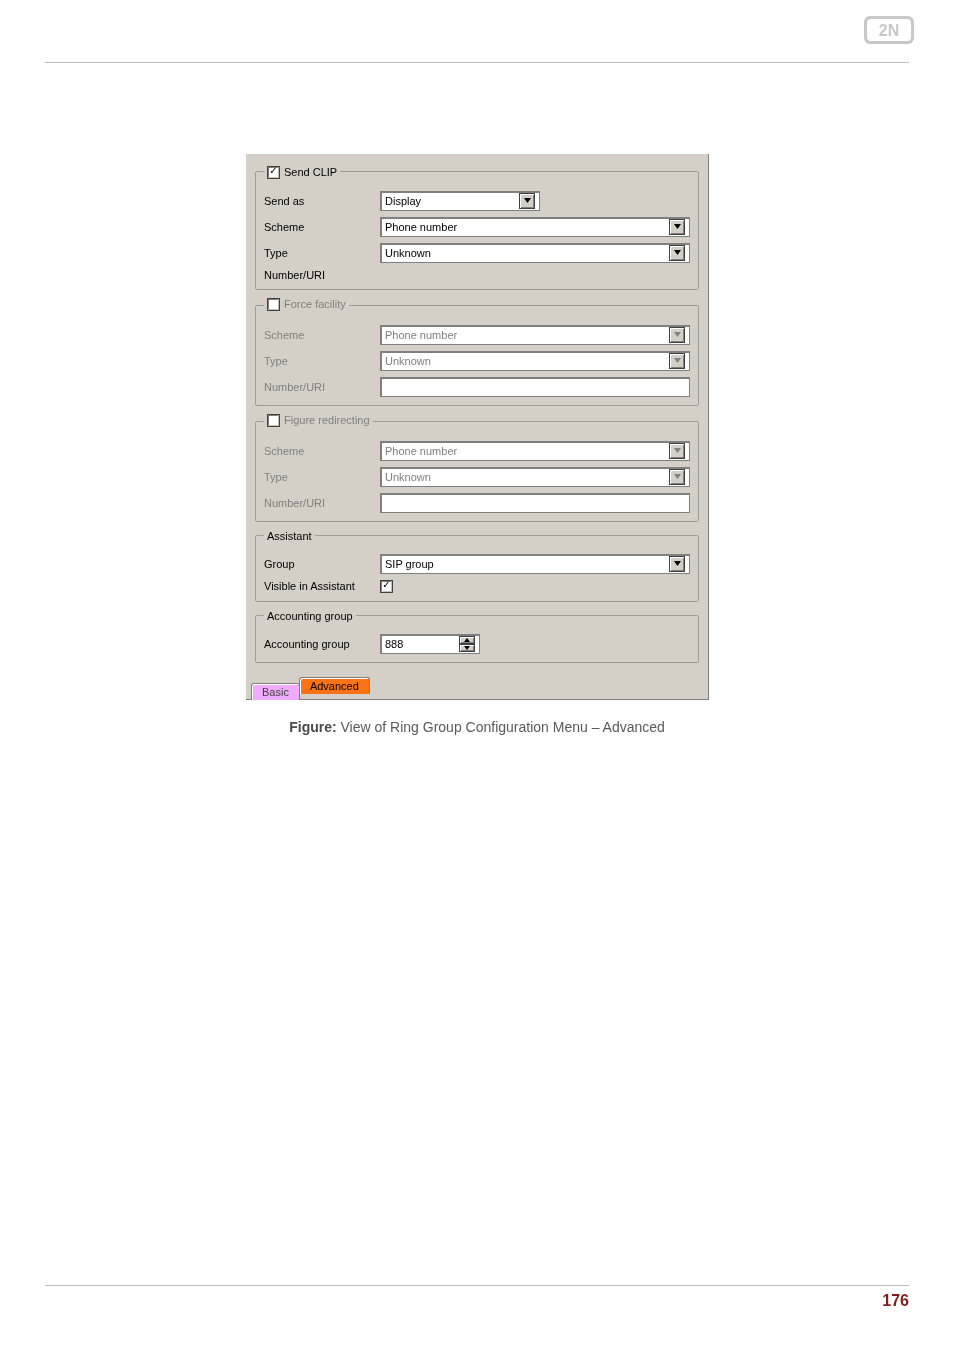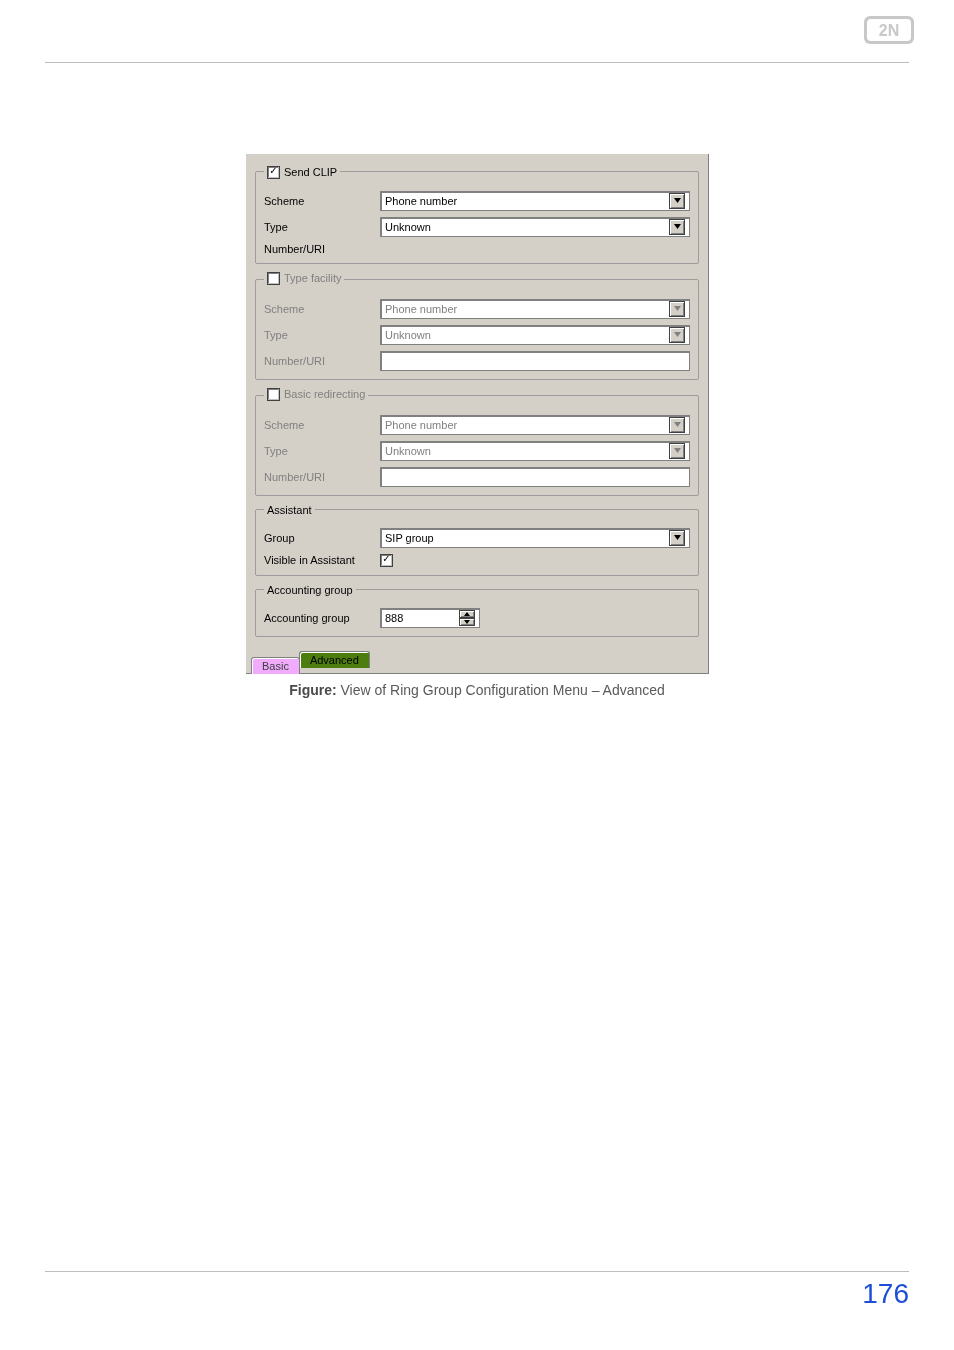--- a/index.html
+++ b/index.html
@@ -137,54 +137,54 @@
   .spin-btns svg { width:6px; height:4px; }
   .tabbar {
     display: flex;
     margin: 4px 0 0 6px;
     font-size: 11px;
   }
   .tab {
     padding: 2px 10px;
     border: 1px solid #808080;
     border-bottom: none;
-    background: #4d7c0f;
+    background: #f97316;
     margin-right: -1px;
     border-radius: 3px 3px 0 0;
     box-shadow: inset 1px 1px 0 #fff;
   }
   .tab.inactive {
     position: relative;
     top: 6px;
     background: #f0abfc;
     color: #404040;
   }
   .caption {
     text-align: center;
-    margin-top: 8px;
+    margin-top: 19px;
     font-size: 14px;
     color: #5a5a5a;
   }
   .caption b { color: #4a4a4a; }
   .footer {
     position: absolute;
     bottom: 40px;
     left: 45px;
     right: 45px;
   }
   .hr-bot {
     border: none;
     border-top: 1px solid #bdbdbd;
     margin: 0 0 6px 0;
   }
   .page-num {
     text-align: right;
-    font-size: 28px;
-    font-weight: normal;
-    color: #1d4ed8;
+    font-size: 16px;
+    font-weight: bold;
+    color: #7f1d1d;
   }
 </style>
 </head>
 <body>
 
 <div class="page">
 
   <div class="logo">
     <svg viewBox="0 0 50 28">
       <rect x="0" y="0" width="50" height="28" rx="6" fill="#c8c8c8"></rect>
@@ -199,20 +199,31 @@
     <div class="ss-body">
 
       <fieldset class="grp">
         <legend>
           <span class="legend-chk">
             <span class="chk checked"></span>
             <span>Send CLIP</span>
           </span>
         </legend>
         <div class="row">
+          <label>Send as</label>
+          <div class="fld short">
+            <span>Display</span>
+            <span class="dd-btn">
+                <svg viewBox="0 0 7 6">
+                  <polygon points="0,0 7,0 3.5,5" fill="#000"></polygon>
+                </svg>
+              </span>
+          </div>
+        </div>
+        <div class="row">
           <label>Scheme</label>
           <div class="fld">
             <span>Phone number</span>
             <span class="dd-btn">
                 <svg viewBox="0 0 7 6">
                   <polygon points="0,0 7,0 3.5,5" fill="#000"></polygon>
                 </svg>
               </span>
           </div>
         </div>
@@ -229,21 +240,21 @@
         </div>
         <div class="row">
           <label>Number/URI</label>
         </div>
       </fieldset>
 
       <fieldset class="grp disabled">
         <legend>
           <span class="legend-chk">
             <span class="chk"></span>
-            <span>Type facility</span>
+            <span>Force facility</span>
           </span>
         </legend>
         <div class="row">
           <label>Scheme</label>
           <div class="fld disabled">
             <span>Phone number</span>
             <span class="dd-btn">
                 <svg viewBox="0 0 7 6">
                   <polygon points="0,0 7,0 3.5,5" fill="#808080"></polygon>
                 </svg>
@@ -266,21 +277,21 @@
           <div class="fld disabled">
             <span></span>
           </div>
         </div>
       </fieldset>
 
       <fieldset class="grp disabled">
         <legend>
           <span class="legend-chk">
             <span class="chk"></span>
-            <span>Basic redirecting</span>
+            <span>Figure redirecting</span>
           </span>
         </legend>
         <div class="row">
           <label>Scheme</label>
           <div class="fld disabled">
             <span>Phone number</span>
             <span class="dd-btn">
                 <svg viewBox="0 0 7 6">
                   <polygon points="0,0 7,0 3.5,5" fill="#808080"></polygon>
                 </svg>

